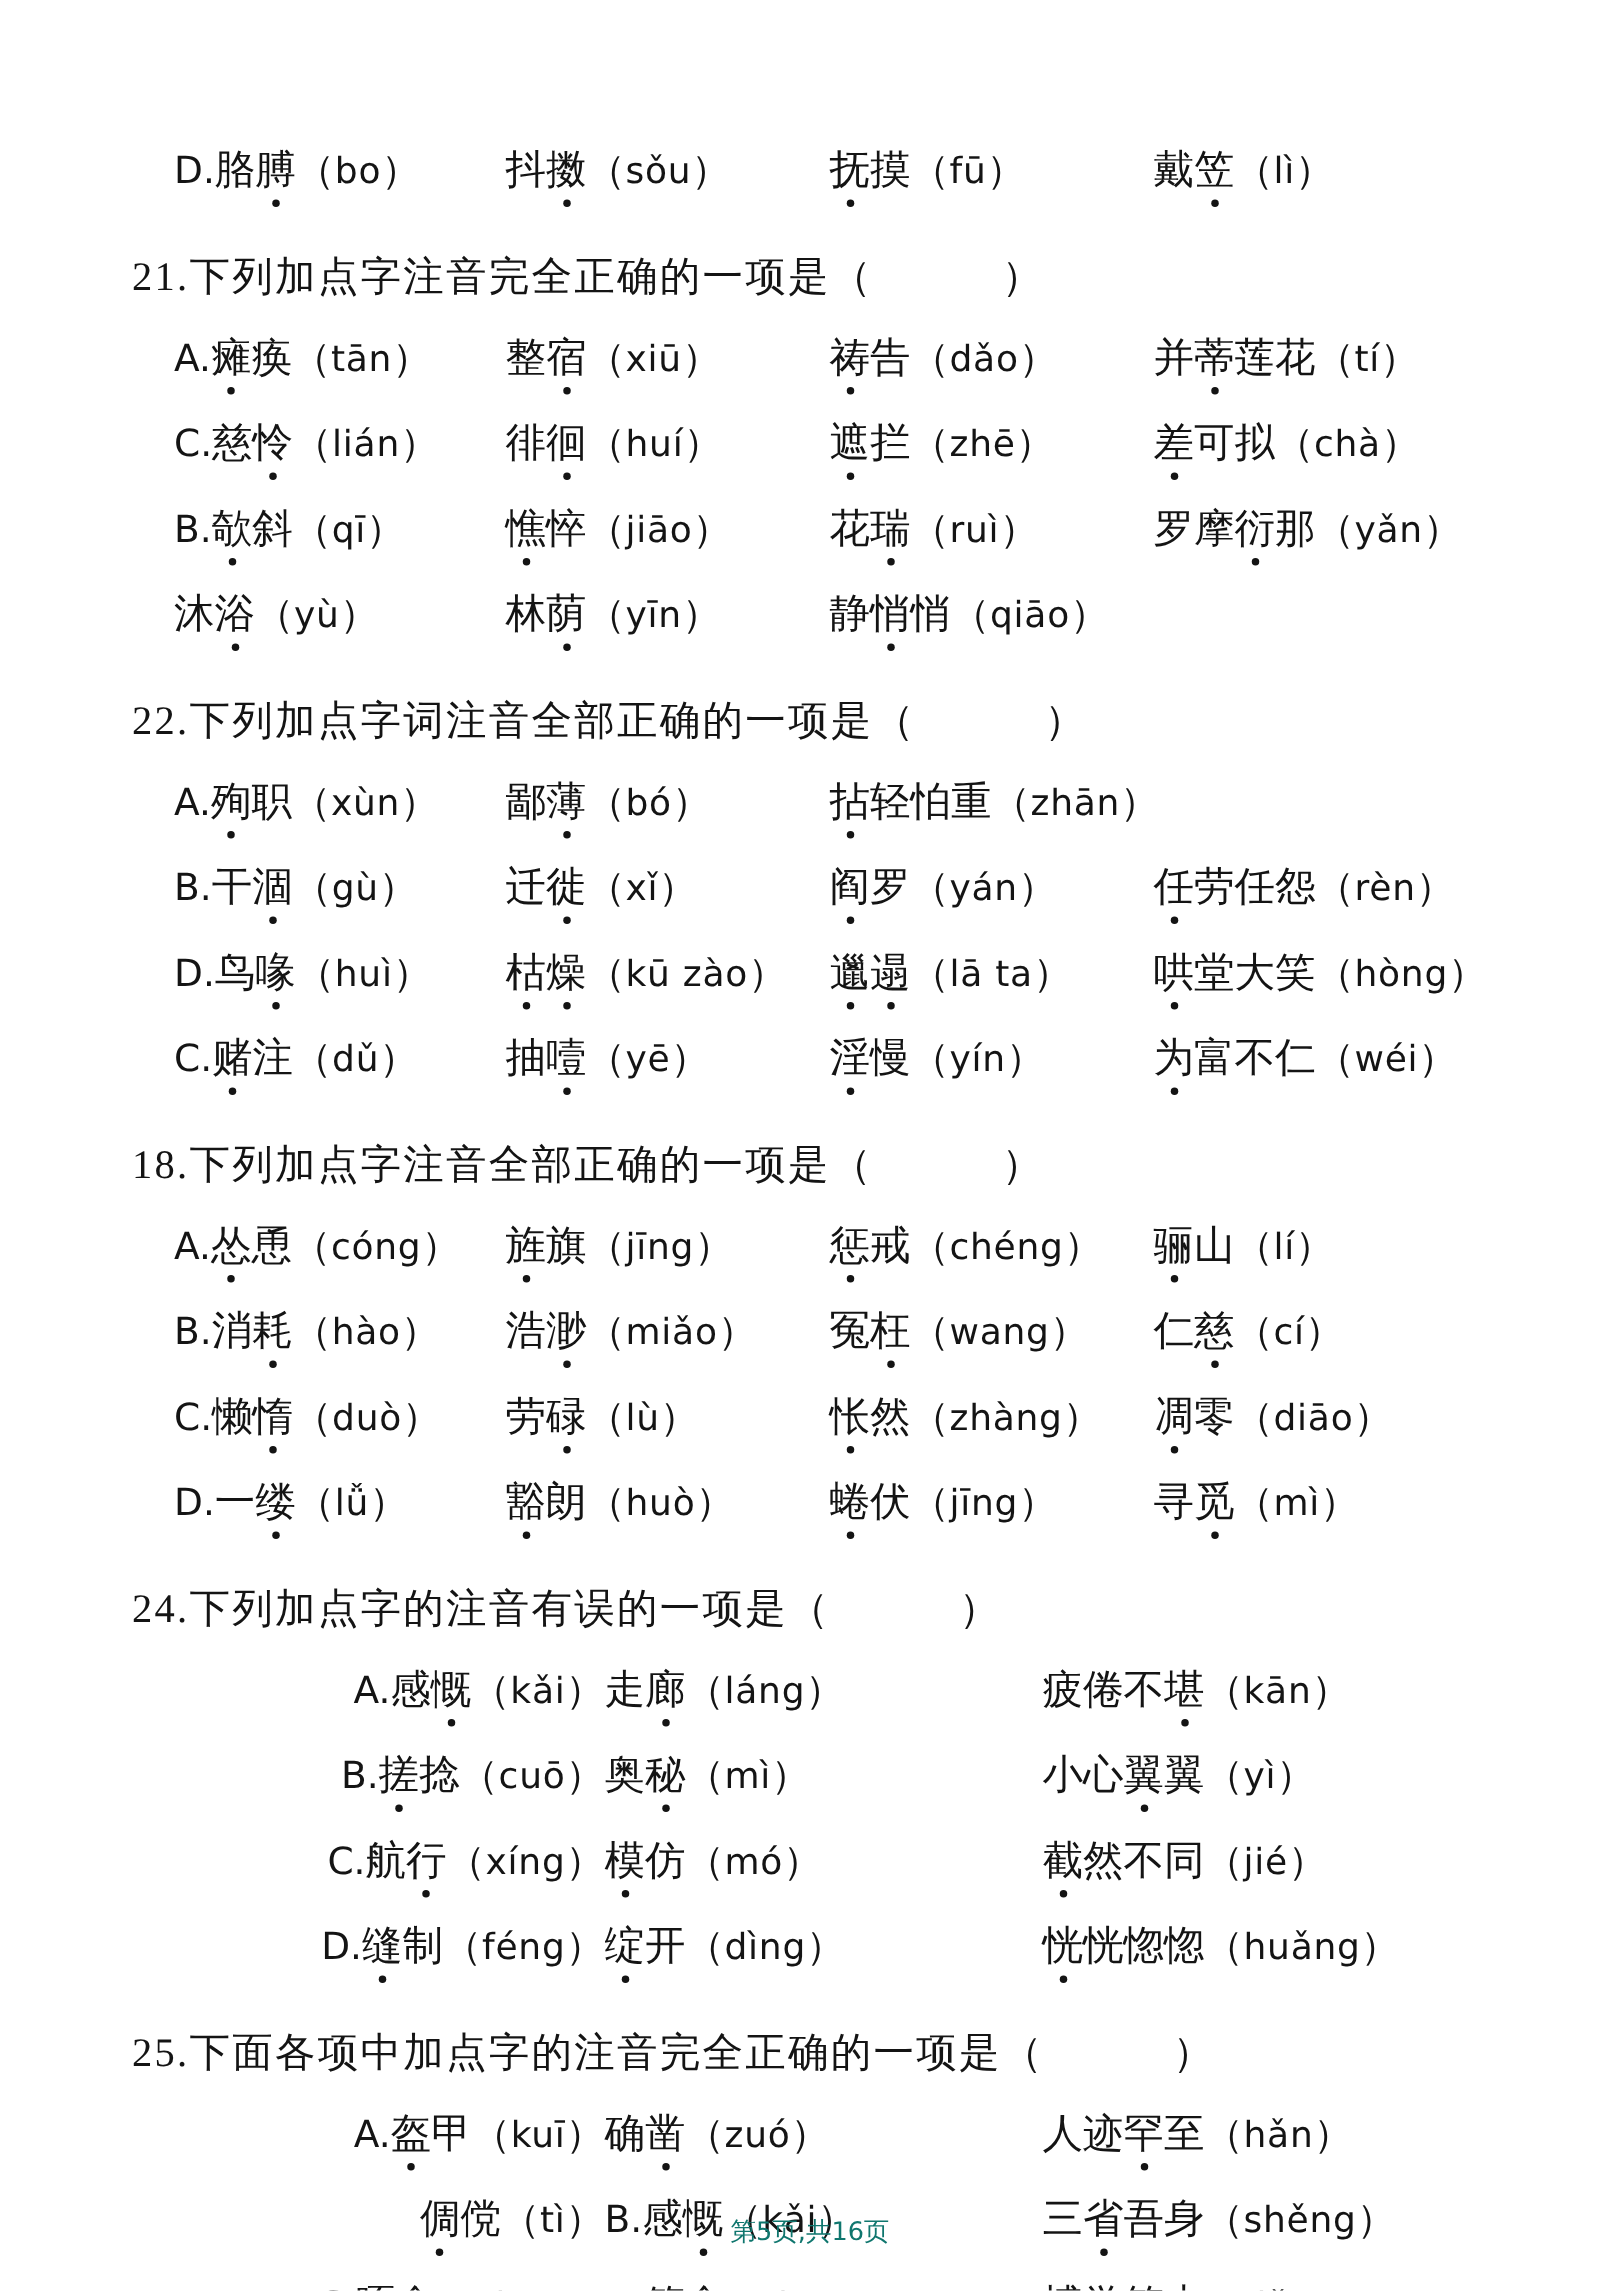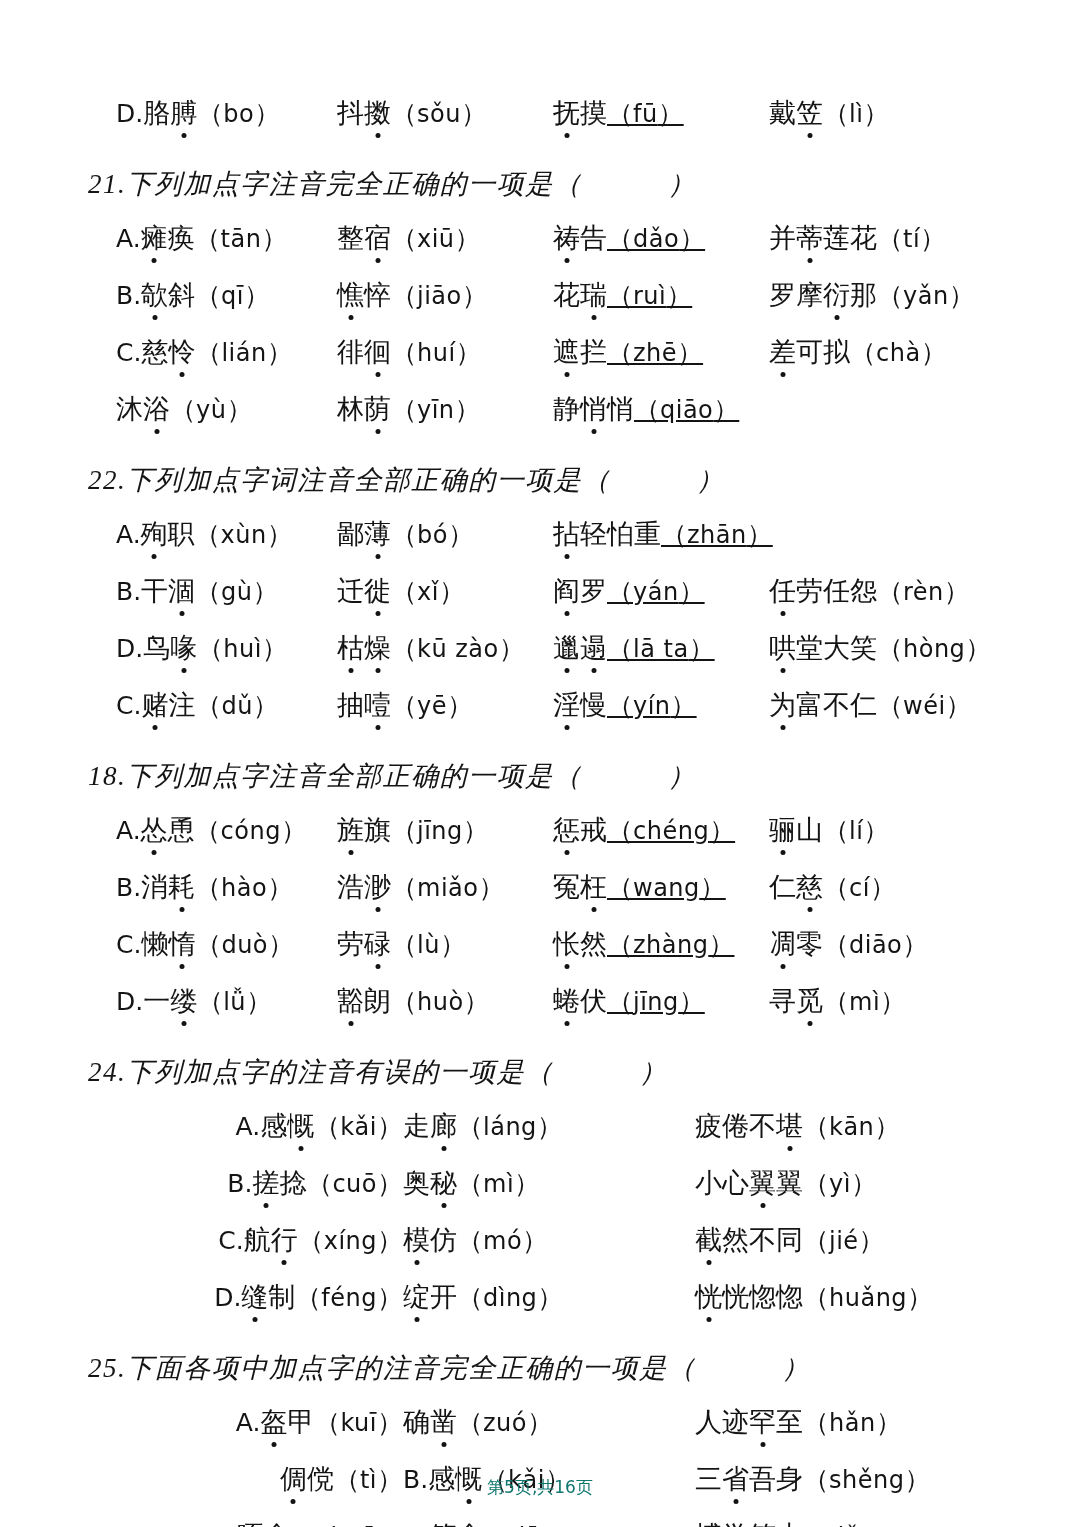--- a/index.html
+++ b/index.html
@@ -21,38 +21,37 @@
   }
   .content {
     padding: 86px 55px 0 88px;
   }
   .stem {
     font-size: 27px;
     line-height: 34px;
     letter-spacing: 1.5px;
     margin: 24px 0 10px 0;
     white-space: nowrap;
-    font-style: italic;
   }
   .block:first-child .stem { margin-top: 0; }
   .opt-row {
     display: flex;
     margin-left: 28px;
     padding: 10px 0 12px 0;
     align-items: baseline;
   }
   .cell {
     white-space: nowrap;
     font-size: 27px;
     line-height: 34px;
     flex: 0 0 auto;
   }
   .cols4 .cell:nth-child(1) { width: 221px; }
   .cols4 .cell:nth-child(2) { width: 216px; }
-  .cols4 .cell:nth-child(3) { width: 216px; text-decoration: underline; }
+  .cols4 .cell:nth-child(3) { width: 216px; }
   .cols4 .cell:nth-child(4) { width: auto; }
   .cols3 .cell:nth-child(1) { width: 287px; text-align: right; }
   .cols3 .cell:nth-child(2) { width: 292px; }
   .cols3 .cell:nth-child(3) { width: auto; }
   .opt-label {
     font-family: "DejaVu Sans", sans-serif;
     font-size: 25px;
   }
   .ch {
     position: relative;
@@ -101,30 +100,30 @@
       </div>
       <div class="block">
         <div class="stem">21.下列加点字注音完全正确的一项是（　　　）</div>
         <div class="opt-row cols4">
           <div class="cell"><span class="opt-label">A.</span><span class="ch dotted">瘫</span><span class="ch">痪</span><span class="paren">（</span><span class="py">tān</span><span class="paren">）</span></div>
           <div class="cell"><span class="ch">整</span><span class="ch dotted">宿</span><span class="paren">（</span><span class="py">xiū</span><span class="paren">）</span></div>
           <div class="cell"><span class="ch dotted">祷</span><span class="ch">告</span><span class="paren">（</span><span class="py">dǎo</span><span class="paren">）</span></div>
           <div class="cell"><span class="ch">并</span><span class="ch dotted">蒂</span><span class="ch">莲</span><span class="ch">花</span><span class="paren">（</span><span class="py">tí</span><span class="paren">）</span></div>
         </div>
         <div class="opt-row cols4">
+          <div class="cell"><span class="opt-label">C.</span><span class="ch">慈</span><span class="ch dotted">怜</span><span class="paren">（</span><span class="py">lián</span><span class="paren">）</span></div>
+          <div class="cell"><span class="ch">徘</span><span class="ch dotted">徊</span><span class="paren">（</span><span class="py">huí</span><span class="paren">）</span></div>
+          <div class="cell"><span class="ch dotted">遮</span><span class="ch">拦</span><span class="paren">（</span><span class="py">zhē</span><span class="paren">）</span></div>
+          <div class="cell"><span class="ch dotted">差</span><span class="ch">可</span><span class="ch">拟</span><span class="paren">（</span><span class="py">chà</span><span class="paren">）</span></div>
+        </div>
+        <div class="opt-row cols4">
           <div class="cell"><span class="opt-label">B.</span><span class="ch dotted">欹</span><span class="ch">斜</span><span class="paren">（</span><span class="py">qī</span><span class="paren">）</span></div>
           <div class="cell"><span class="ch dotted">憔</span><span class="ch">悴</span><span class="paren">（</span><span class="py">jiāo</span><span class="paren">）</span></div>
           <div class="cell"><span class="ch">花</span><span class="ch dotted">瑞</span><span class="paren">（</span><span class="py">ruì</span><span class="paren">）</span></div>
           <div class="cell"><span class="ch">罗</span><span class="ch">摩</span><span class="ch dotted">衍</span><span class="ch">那</span><span class="paren">（</span><span class="py">yǎn</span><span class="paren">）</span></div>
-        </div>
-        <div class="opt-row cols4">
-          <div class="cell"><span class="opt-label">C.</span><span class="ch">慈</span><span class="ch dotted">怜</span><span class="paren">（</span><span class="py">lián</span><span class="paren">）</span></div>
-          <div class="cell"><span class="ch">徘</span><span class="ch dotted">徊</span><span class="paren">（</span><span class="py">huí</span><span class="paren">）</span></div>
-          <div class="cell"><span class="ch dotted">遮</span><span class="ch">拦</span><span class="paren">（</span><span class="py">zhē</span><span class="paren">）</span></div>
-          <div class="cell"><span class="ch dotted">差</span><span class="ch">可</span><span class="ch">拟</span><span class="paren">（</span><span class="py">chà</span><span class="paren">）</span></div>
         </div>
         <div class="opt-row cols4">
           <div class="cell"><span class="ch">沐</span><span class="ch dotted">浴</span><span class="paren">（</span><span class="py">yù</span><span class="paren">）</span></div>
           <div class="cell"><span class="ch">林</span><span class="ch dotted">荫</span><span class="paren">（</span><span class="py">yīn</span><span class="paren">）</span></div>
           <div class="cell"><span class="ch">静</span><span class="ch dotted">悄</span><span class="ch">悄</span><span class="paren">（</span><span class="py">qiāo</span><span class="paren">）</span></div>
         </div>
       </div>
       <div class="block">
         <div class="stem">22.下列加点字词注音全部正确的一项是（　　　）</div>
         <div class="opt-row cols4">

